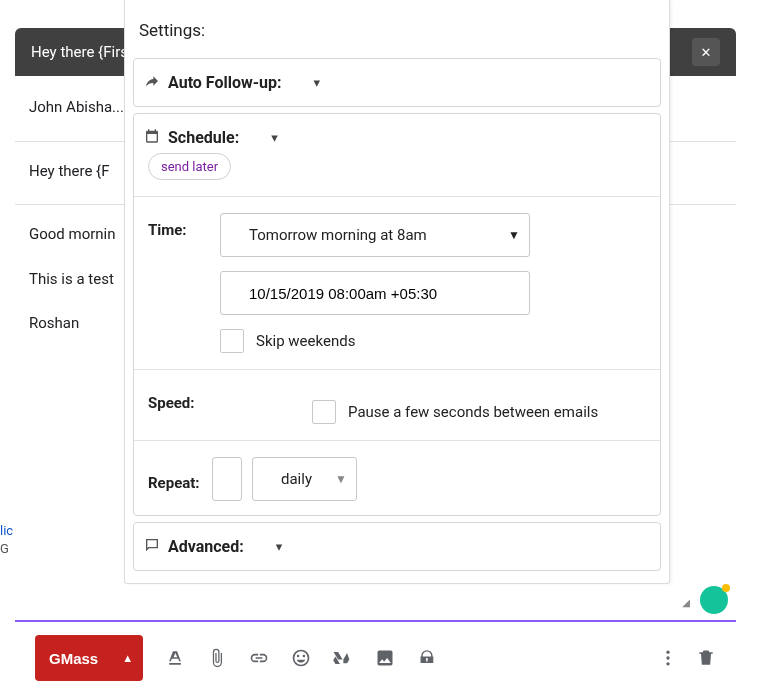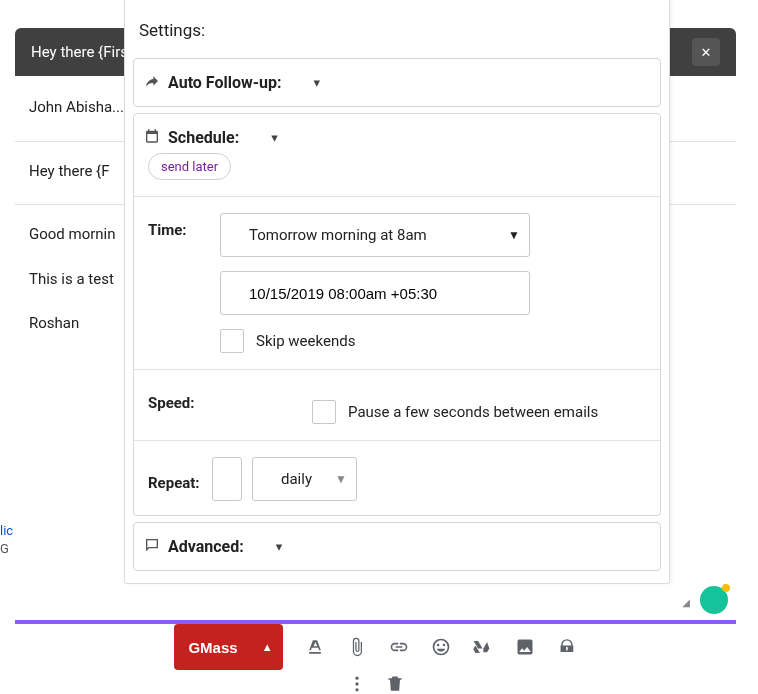--- a/index.html
+++ b/index.html
@@ -406,21 +406,21 @@
         <span class="section-title">Advanced:</span>
       </div>
       <span class="chevron">▾</span>
     </div>
   </div>
 </div>
 
 <span class="dropper">◢</span>
 <div class="grammarly"></div>
 
-<div class="toolbar" style="border-top:4px solid #8b5cf6;flex-direction:column;">
+<div class="toolbar" style="border-top:2px solid #8b5cf6;">
   <div class="toolbar-left">
     <button class="gmass-btn">
       <span class="main">GMass</span>
       <span class="split">▲</span>
     </button>
     <span class="tool-icon">
       <svg viewBox="0 0 24 24">
           <path d="M5 18h14v2H5v-2zM9.5 4h5l4.5 12h-2l-1.1-3h-7.8L7 16H5L9.5 4zm.8 7h4.4L12.5 6l-2.2 5z"></path>
         </svg>
     </span>

